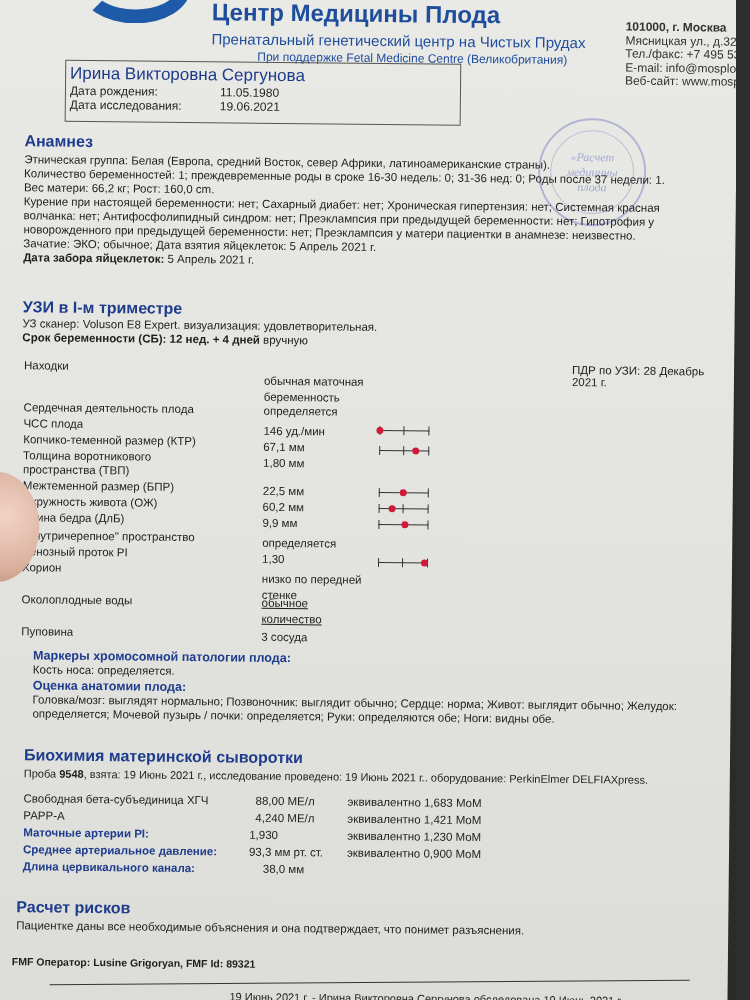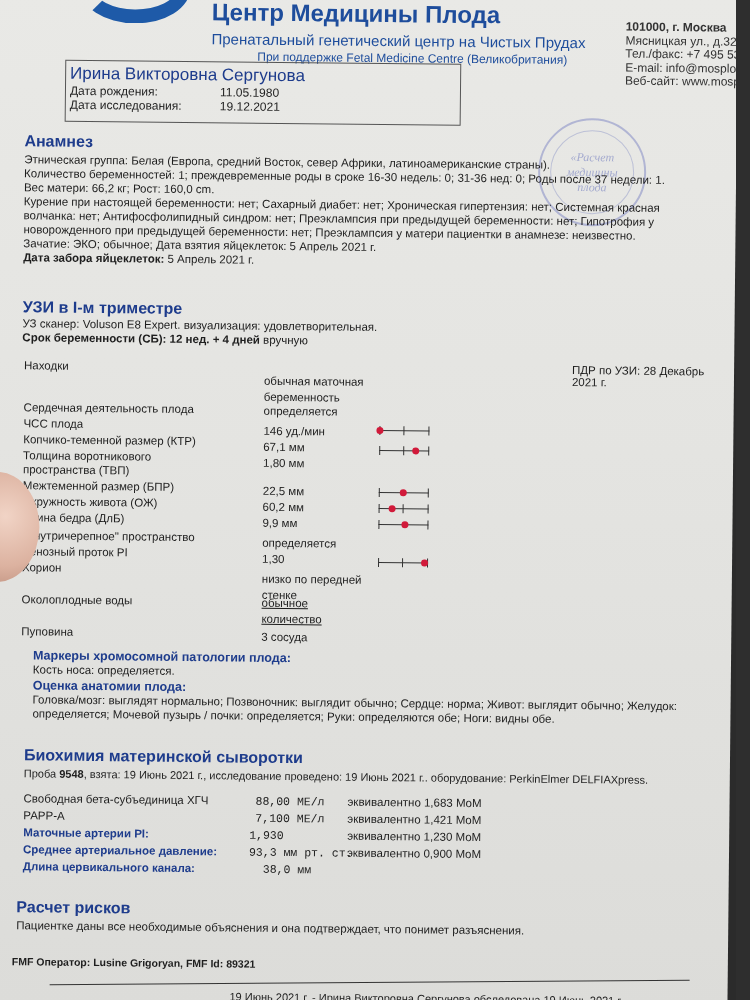--- a/index.html
+++ b/index.html
@@ -83,21 +83,21 @@
   .frow { position: absolute; left: 0; width: 700px; }
   .frow .lbl { position: absolute; left: 0; width: 220px; line-height: 14px; }
   .frow .val { position: absolute; left: 240px; width: 120px; line-height: 16px; }
   .gauge { position: absolute; left: 356px; width: 50px; height: 10px; }
   .gauge .line { position: absolute; left: 0; right: 0; top: 4px; height: 1px; background: #333; }
   .gauge .tick { position: absolute; top: 0; width: 1px; height: 9px; background: #333; }
   .gauge .dot { position: absolute; top: 1px; width: 7px; height: 7px; border-radius: 50%; background: #d11a3a; margin-left: -3px; }
   .bio-row { position: absolute; left: 32px; width: 560px; font-size: 11.5px; }
   .bio-row span { position: absolute; }
   .bio-row .c1 { left: 0; }
-  .bio-row .c2 { left: 232px; font-family: Liberation Mono, monospace; }
+  .bio-row .c2 { left: 232px; }
   .bio-row .c3 { left: 324px; }
   .hr { position: absolute; height: 1px; background: #333; }
   .right-shadow { position: absolute; right: 0; top: 0; width: 14px; height: 1000px; background: #2e2e2e; }
 </style>
 </head>
 <body>
 
 <div class="paper">
 
   <div class="logo"></div>
@@ -114,21 +114,21 @@
   </div>
 
   <div class="patient-box">
     <div class="patient-name">Ирина Викторовна Сергунова</div>
     <div class="patient-row">
       <span class="lbl">Дата рождения:</span>
       <span>11.05.1980</span>
     </div>
     <div class="patient-row">
       <span class="lbl">Дата исследования:</span>
-      <span>19.12.2021</span>
+      <span>19.06.2021</span>
     </div>
   </div>
 
   <div class="stamp">
     <div>
       <div>«Расчет</div>
       <div>медицины</div>
       <div>плода</div>
     </div>
   </div>
@@ -269,21 +269,21 @@
     <span class="bold">9548</span><span>, взята: 19 Июнь 2021 г., исследование проведено: 19 Июнь 2021 г..   оборудование: PerkinElmer DELFIAXpress.</span>
   </div>
 
   <div class="bio-row" style="top:800px;">
     <span class="c1">Свободная бета-субъединица ХГЧ</span>
     <span class="c2">88,00 МЕ/л</span>
     <span class="c3">эквивалентно 1,683 MoM</span>
   </div>
   <div class="bio-row" style="top:817px;">
     <span class="c1">PAPP-A</span>
-    <span class="c2">7,100 МЕ/л</span>
+    <span class="c2">4,240 МЕ/л</span>
     <span class="c3">эквивалентно 1,421 MoM</span>
   </div>
   <div class="bio-row" style="top:834px;">
     <span class="c1 blue-bold">Маточные артерии PI:</span>
     <span class="c2" style="left:226px;">1,930</span>
     <span class="c3">эквивалентно 1,230 MoM</span>
   </div>
   <div class="bio-row" style="top:851px;">
     <span class="c1 blue-bold">Среднее артериальное давление:</span>
     <span class="c2" style="left:226px;">93,3 мм рт. ст.</span>

